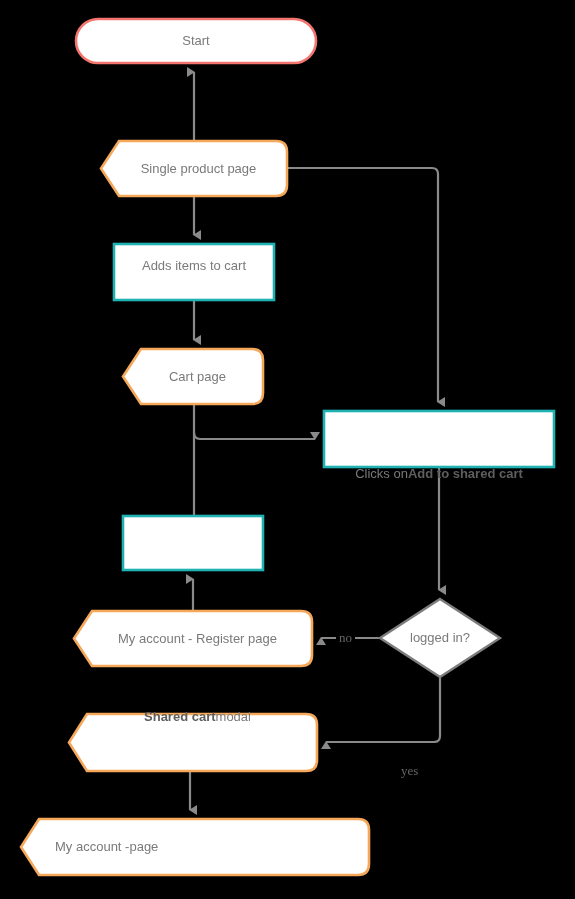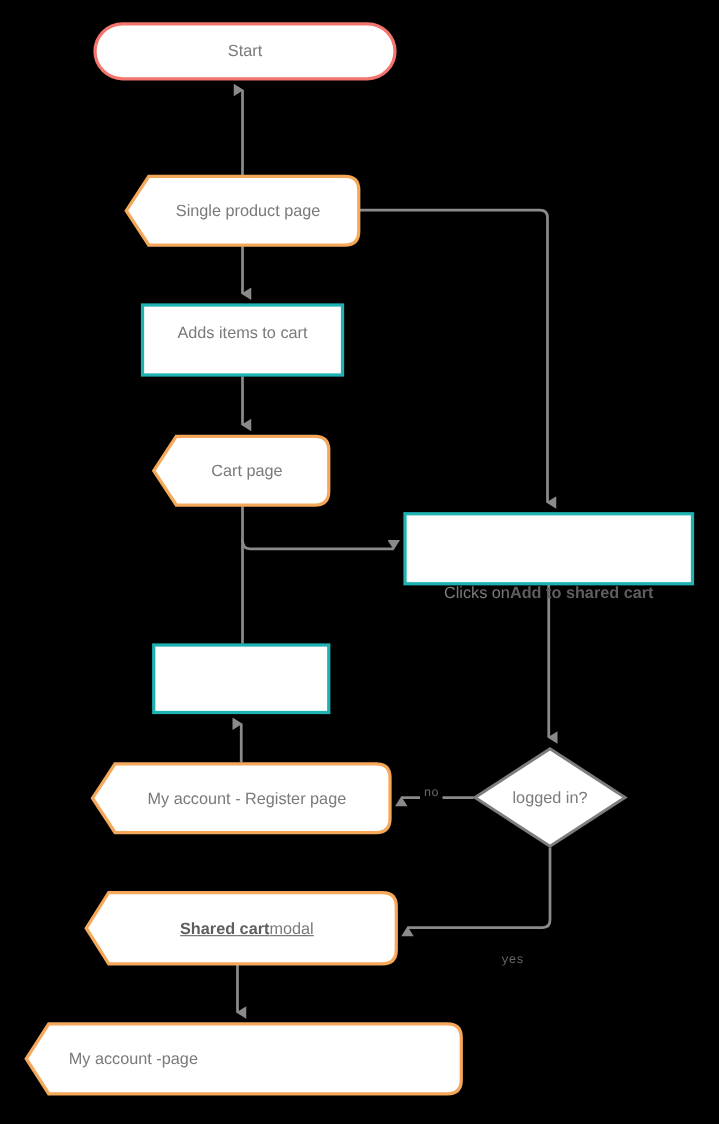--- a/index.html
+++ b/index.html
@@ -44,22 +44,22 @@
     white-space: nowrap;
     pointer-events: none;
   }
   .node-label b, .node-label .b {
     font-weight: bold;
     color: #5e5e5e;
   }
   .edge-label {
     position: absolute;
     color: #666666;
-    font-family: Liberation Mono, monospace;
-    font-size: 10px;
+    font-family: Liberation Serif, serif;
+    font-size: 13px;
     background: #000000;
     padding: 0 3px;
     white-space: nowrap;
     pointer-events: none;
   }
   .hit {
     position: absolute;
     background: transparent;
   }
 </style>
@@ -168,21 +168,21 @@
 
 
     <div class="node-label" style="left:380px; top:618px; width:120px; height:40px;">
       <span>logged in?</span>
     </div>
 
     <div class="node-label" style="left:83px; top:611px; width:229px; height:55px;">
       <span>My account - Register page</span>
     </div>
 
-    <div class="node-label" style="left:78px; top:714px; width:239px; height:57px;text-decoration:underline;">
+    <div class="node-label" style="left:78px; top:688px; width:239px; height:57px;">
       <span class="b">Shared cart</span>
         <span> modal</span>
     </div>
 
     <div class="node-label" style="left:45px; top:819px; width:324px; height:56px; justify-content:flex-start; padding-left:10px;">
       <span>My account - </span>
         <span> page</span>
     </div>
 
     <div class="edge-label" style="left:336px; top:630px;">

